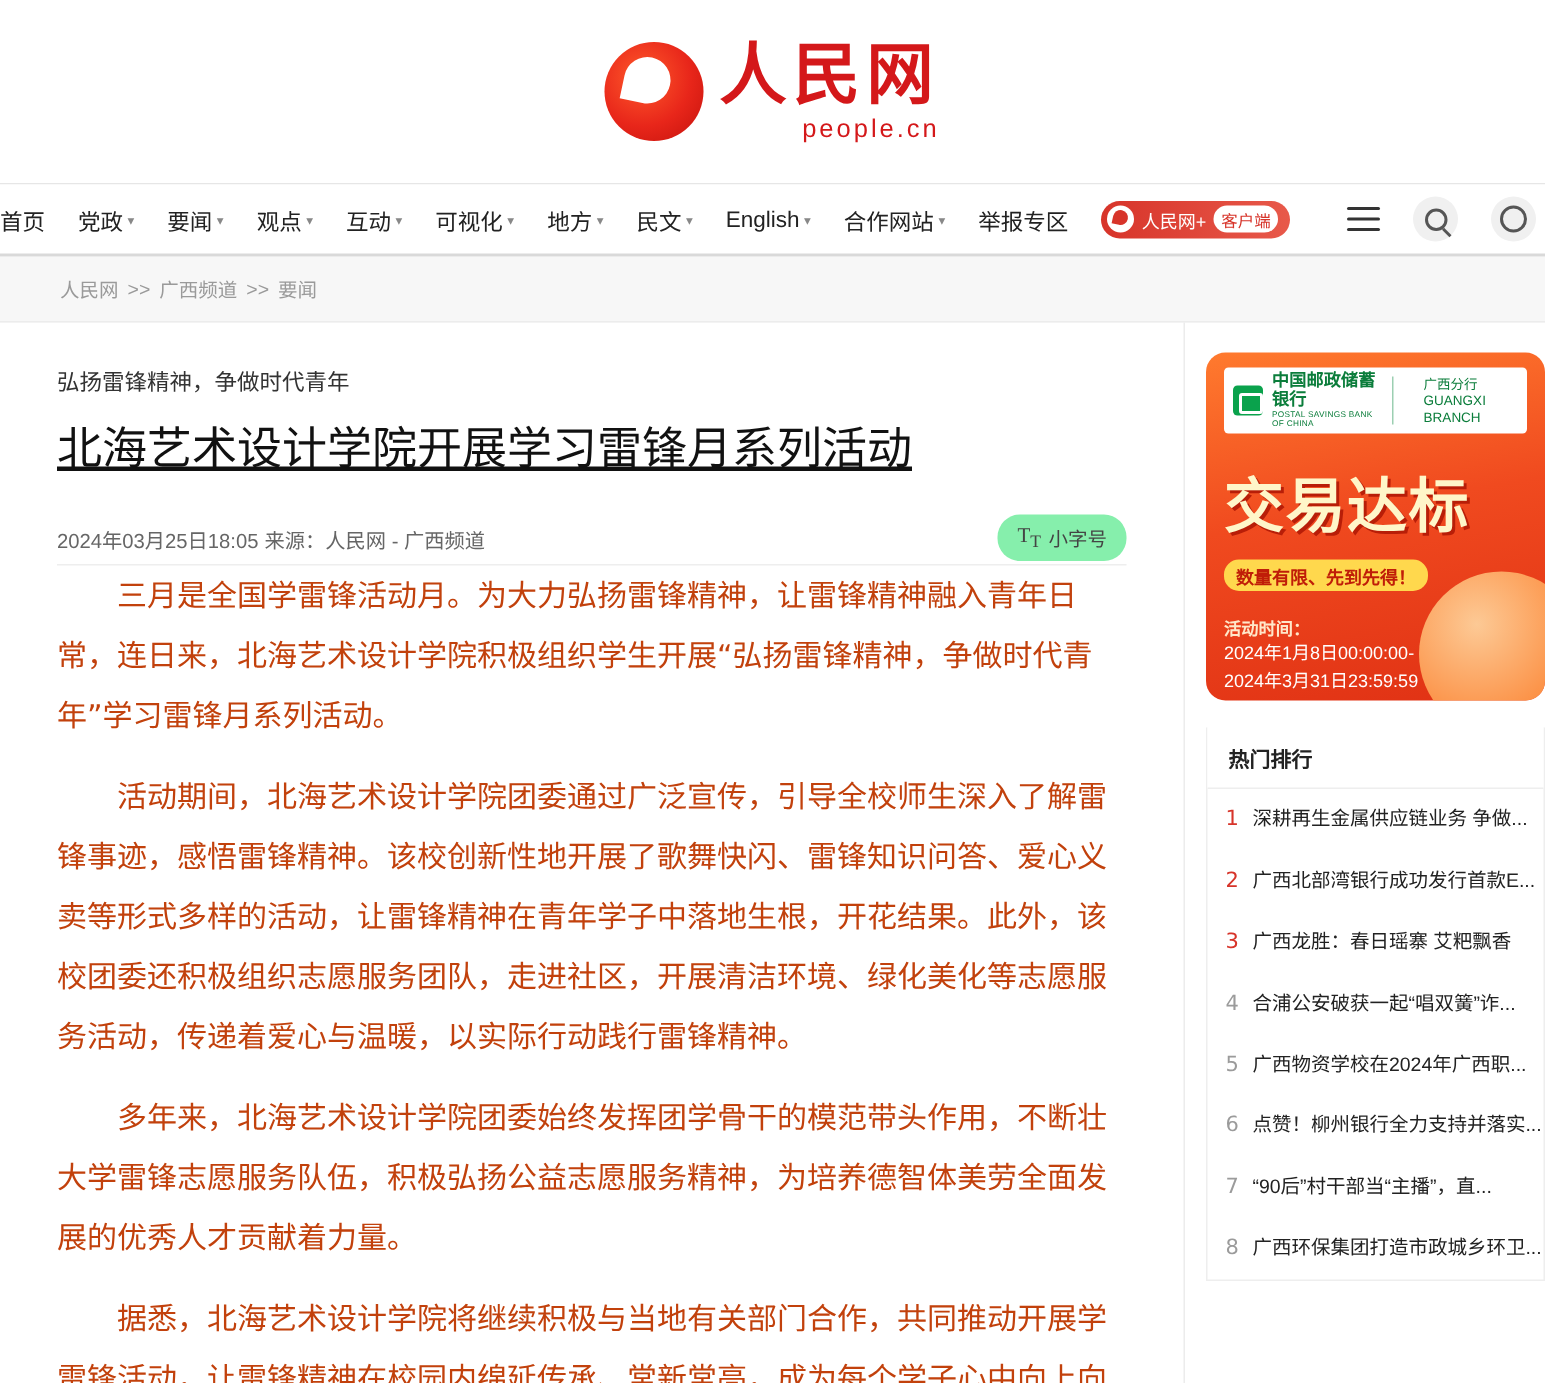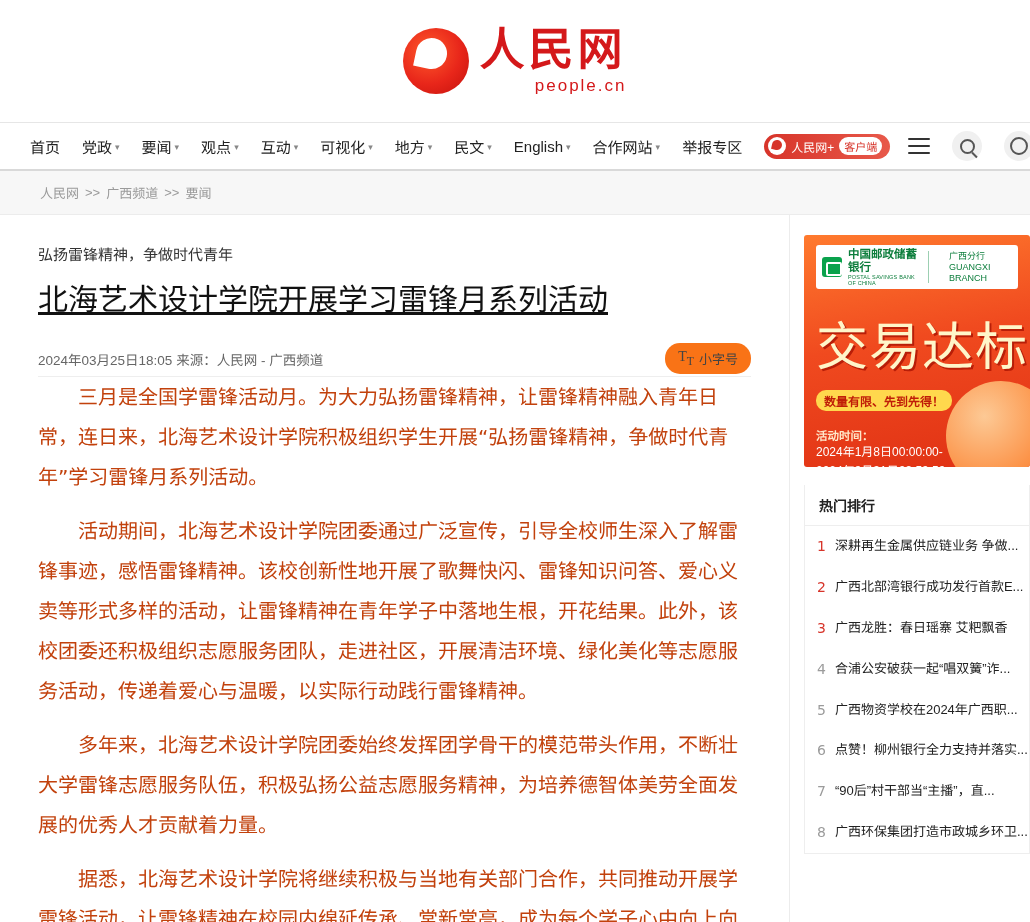--- a/index.html
+++ b/index.html
@@ -68,21 +68,20 @@
     margin-top: 2px;
   }
 
   
   .nav {
     height: 48px;
     background: #ffffff;
     border-bottom: 2px solid #d9d9d9;
     display: flex;
     align-items: center;
-    padding-left: 30px;
     box-sizing: border-box;
     position: relative;
   }
   .nav-item {
     font-size: 15px;
     color: #222;
     margin-right: 22px;
     white-space: nowrap;
     display: flex;
     align-items: center;
@@ -219,21 +218,21 @@
     color: #666;
     padding-bottom: 2px;
     border-bottom: 1px solid #eee;
   }
   .meta-src { margin-left: 4px; }
   .fontsize-btn {
     margin-left: auto;
     display: flex;
     align-items: center;
     gap: 5px;
-    background: #f97316;
+    background: #86efac;
     border-radius: 15px;
     padding: 6px 13px;
     font-size: 13px;
     color: #444;
     cursor: pointer;
   }
   .fontsize-btn .tt {
     font-family: "Liberation Serif", serif;
     font-size: 14px;
   }
@@ -288,21 +287,21 @@
 
   
   .sidebar {
     width: 240px;
     padding: 20px 0 0 14px;
     box-sizing: border-box;
   }
   .ad {
     width: 226px;
     height: 232px;
-    border-radius: 3px;
+    border-radius: 13px;
     background: linear-gradient(170deg, #ff7a2e 0%, #f04a1f 45%, #e03114 100%);
     position: relative;
     overflow: hidden;
     color: #fff;
     padding: 10px 12px;
     box-sizing: border-box;
   }
   .ad-bank {
     display: flex;
     align-items: center;
@@ -344,22 +343,22 @@
   }
   .ad-branch {
     font-size: 9px;
     color: #0b7d3b;
     border-left: 1px solid #9ccfb2;
     padding-left: 20px;
     line-height: 1.2;
   }
   .ad-title {
     margin-top: 16px;
-    font-size: 52px;
-    font-weight: normal;
+    font-size: 40px;
+    font-weight: bold;
     letter-spacing: 1px;
     color: #fff6c9;
     text-shadow: 2px 2px 0 #b81e08;
     font-family: "DejaVu Sans", sans-serif;
     white-space: nowrap;
   }
   .ad-sub {
     margin-top: 10px;
     display: inline-block;
     background: #ffd84d;

